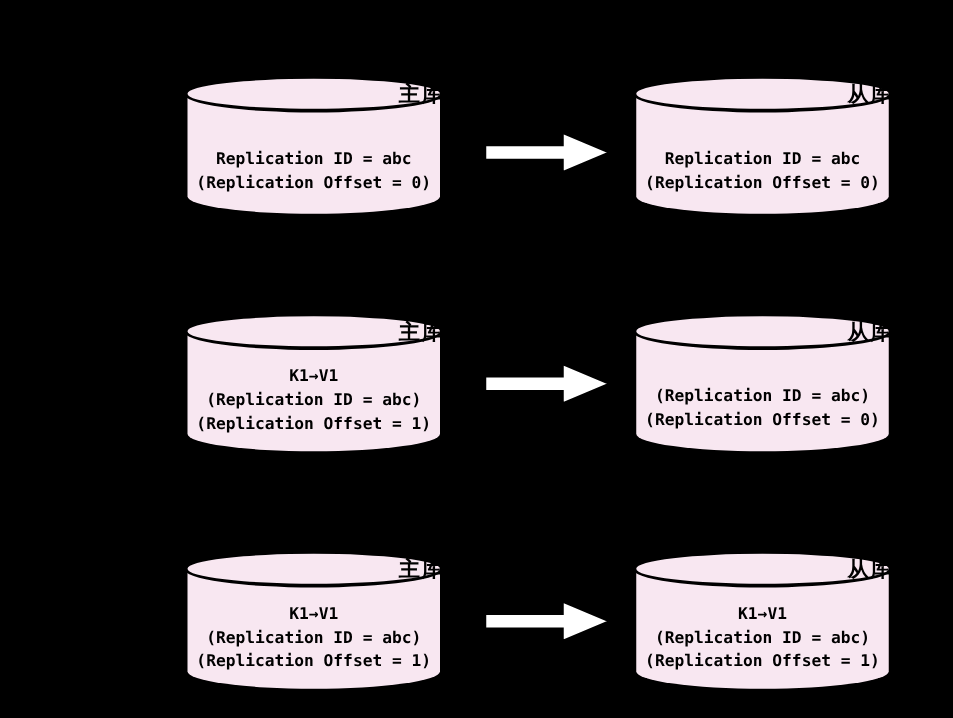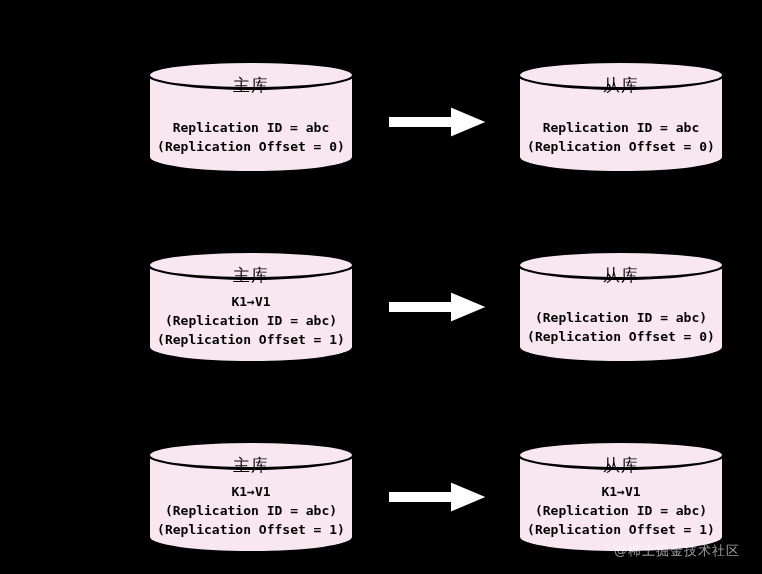--- a/index.html
+++ b/index.html
@@ -38,24 +38,25 @@
   }
   .cyl-content {
     position: absolute;
     z-index: 3;
     top: 0; left: 0;
     width: 100%;
     text-align: center;
     color: #000;
   }
   .cyl-title {
-    margin-top: 14px;
+    margin-top: 4px;
     font-size: 17px;
-    font-weight: normal;
+    font-weight: bold;
     letter-spacing: 1px;
+    text-align: right;
   }
   .cyl-lines {
     position: absolute;
     width: 100%;
     font-family: "DejaVu Sans Mono", monospace;
     font-weight: bold;
     font-size: 13px;
     line-height: 19px;
     color: #000;
   }
@@ -77,21 +78,21 @@
     color: rgba(255, 255, 255, 0.6);
     letter-spacing: 1px;
     z-index: 5;
   }
 
   
   .row1 { top: 60px; }
   .row2 { top: 250px; }
   .row3 { top: 440px; }
   .col-master { left: 147px; }
-  .col-slave  { left: 517px; }
+  .col-slave  { left: 506px; }
   .arrow.row1 { top: 102px; }
   .arrow.row2 { top: 287px; }
   .arrow.row3 { top: 477px; }
   .arrow.col-mid { left: 386px; }
 </style>
 </head>
 <body>
 
 <div class="canvas">
 
@@ -181,15 +182,14 @@
     <div class="cyl-content">
       <div class="cyl-title">从库</div>
       <div class="cyl-lines lines-3">
         <div>K1→V1</div>
         <div>(Replication ID = abc)</div>
         <div>(Replication Offset = 1)</div>
       </div>
     </div>
   </div>
 
-  <div class="watermark">@稀土掘金技术社区</div>
 
 </div>
 
 </body></html>

